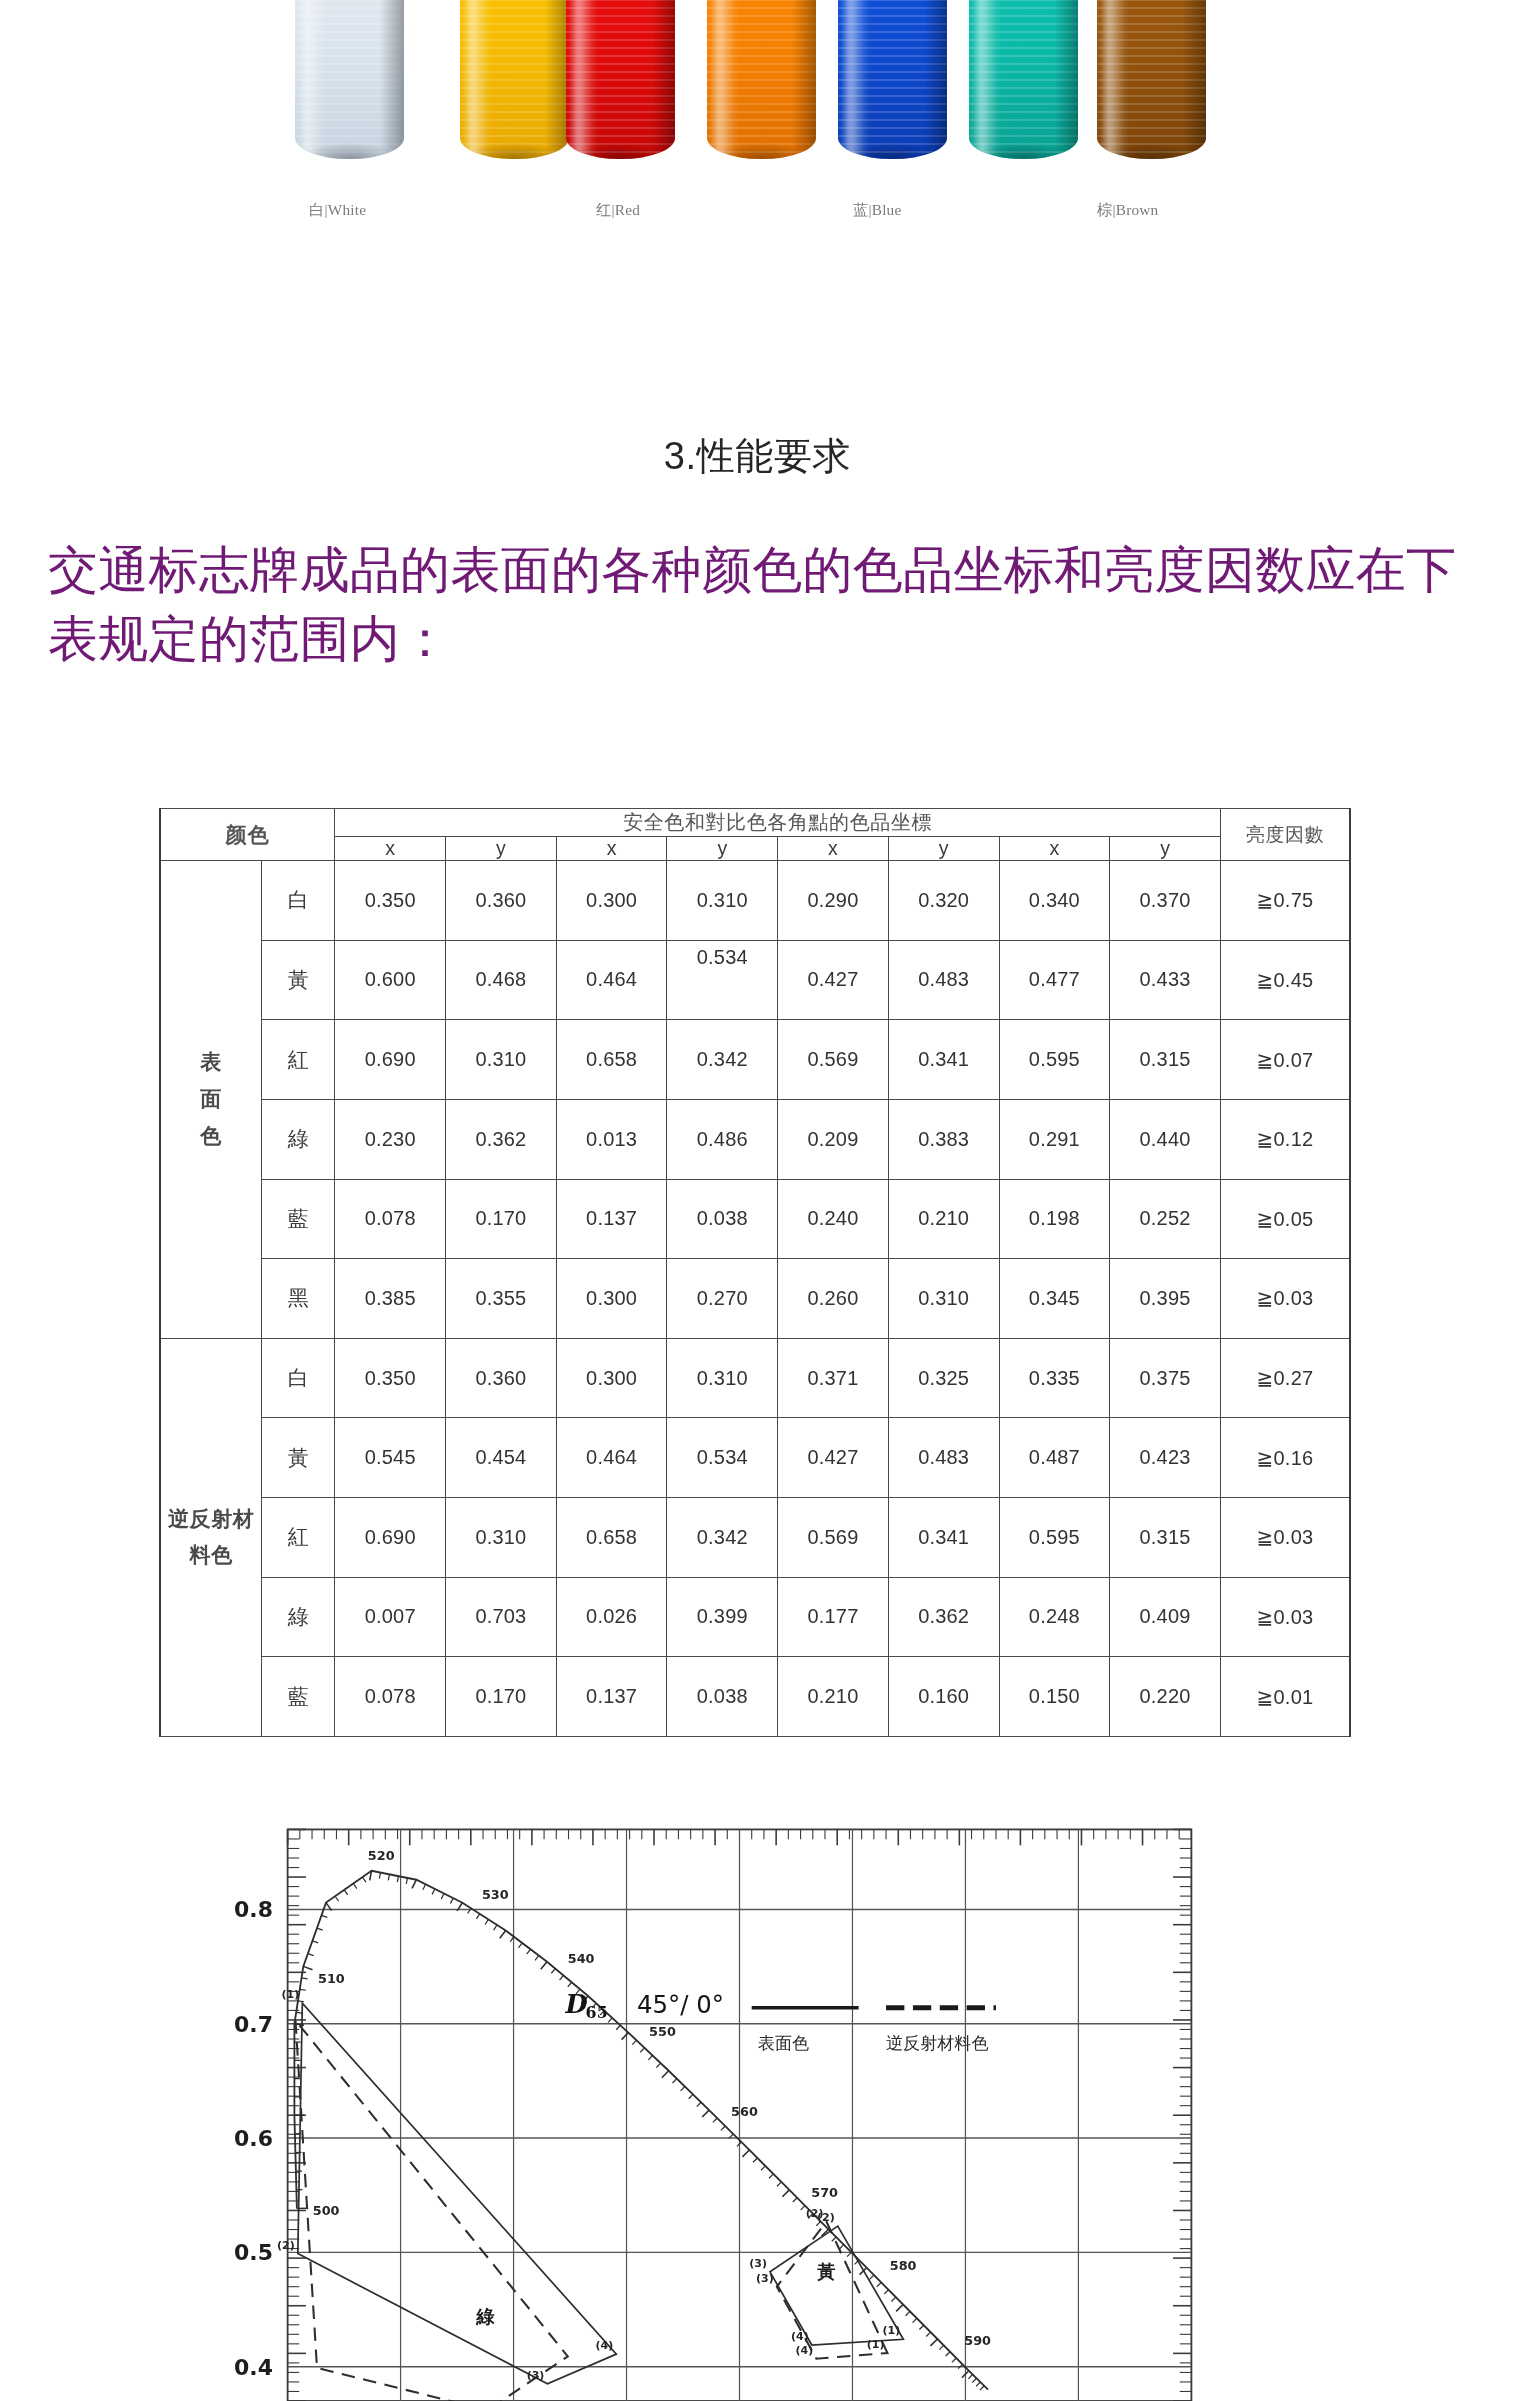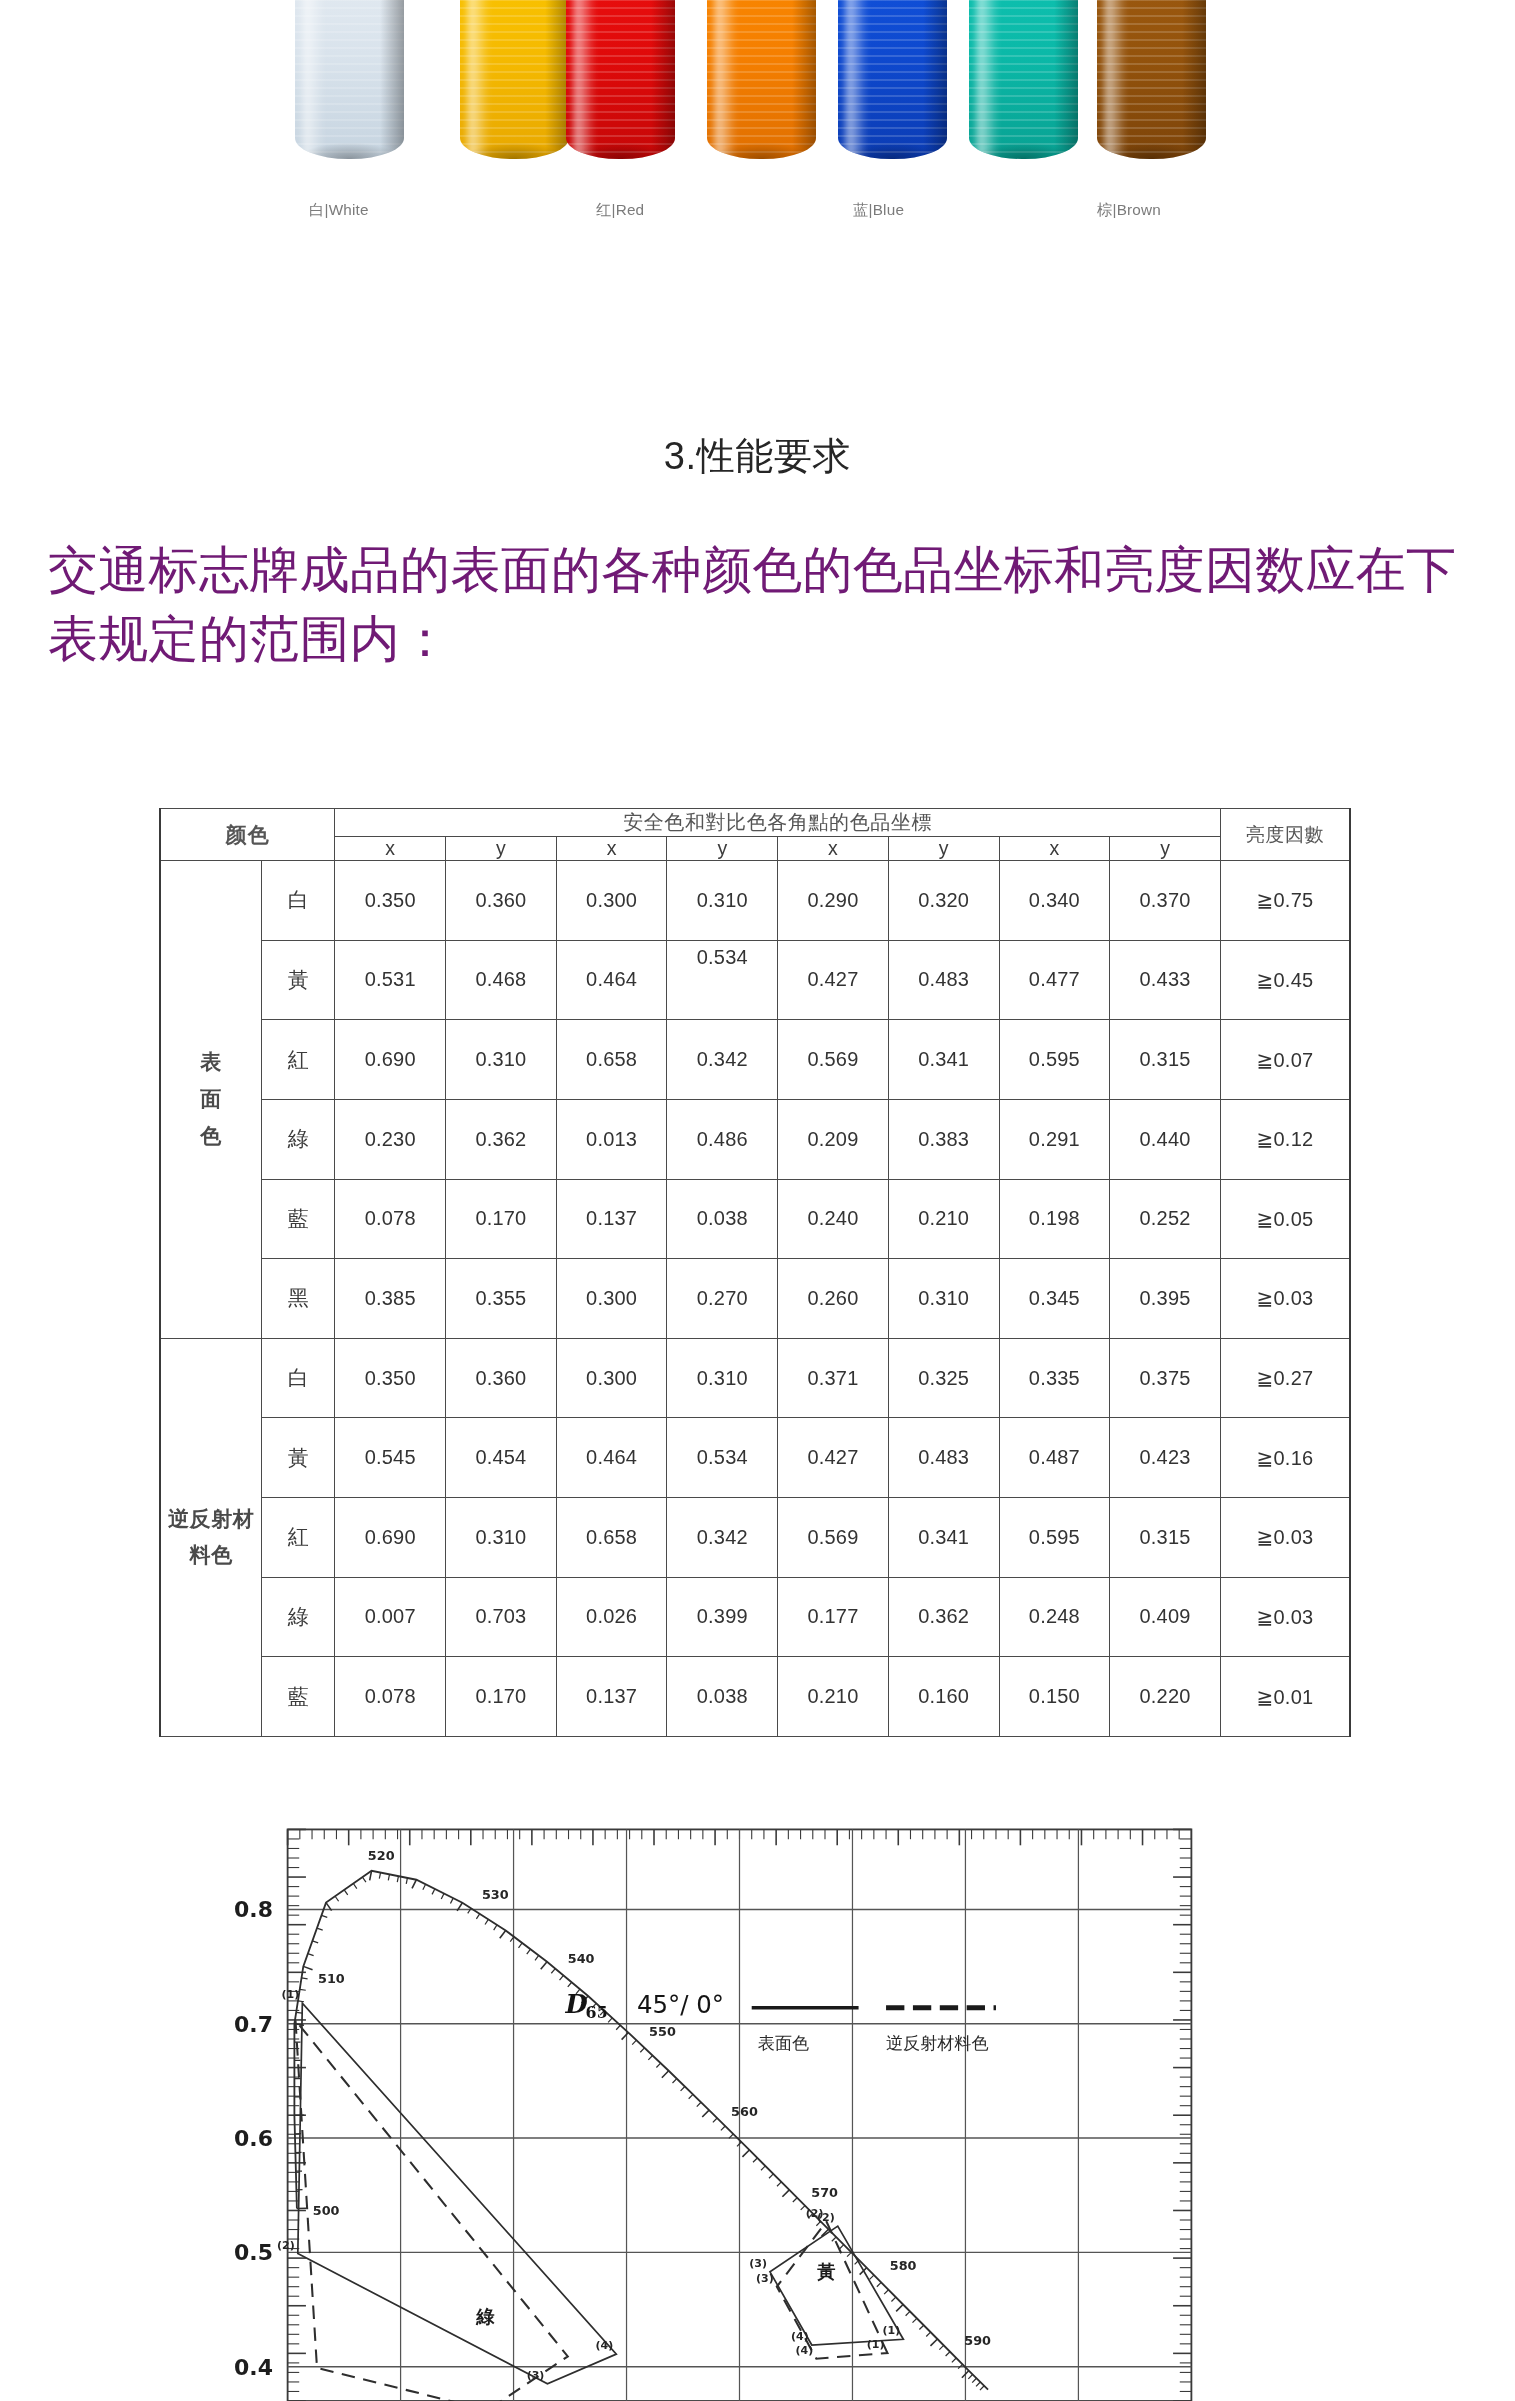--- a/index.html
+++ b/index.html
@@ -56,21 +56,21 @@
     background: radial-gradient(ellipse at 50% 100%, rgba(0,0,0,.30), rgba(0,0,0,0) 72%);
   }
 
   .swatch-caption {
     position: absolute;
     top: 200px;
     font-size: 15.3px;
     color: #7b7b7b;
     letter-spacing: 0.2px;
     white-space: nowrap;
-    font-family: Liberation Sans, sans-serif;
+    font-family: Liberation Serif, serif;
   }
 
   
   #section-heading {
     position: absolute;
     left: 0; top: 431px;
     width: 1515px;
     text-align: center;
     font-size: 38px;
     font-weight: 400;
@@ -268,21 +268,21 @@
           <td class="cellval">0.300</td>
           <td class="cellval">0.310</td>
           <td class="cellval">0.290</td>
           <td class="cellval">0.320</td>
           <td class="cellval">0.340</td>
           <td class="cellval">0.370</td>
           <td class="lum outer-r">≧0.75</td>
         </tr>
         <tr>
           <td class="row-colour">黃</td>
-          <td class="cellval">0.531</td>
+          <td class="cellval">0.600</td>
           <td class="cellval">0.468</td>
           <td class="cellval">0.464</td>
           <td class="cellval raised">0.534</td>
           <td class="cellval">0.427</td>
           <td class="cellval">0.483</td>
           <td class="cellval">0.477</td>
           <td class="cellval">0.433</td>
           <td class="lum outer-r">≧0.45</td>
         </tr>
         <tr>

